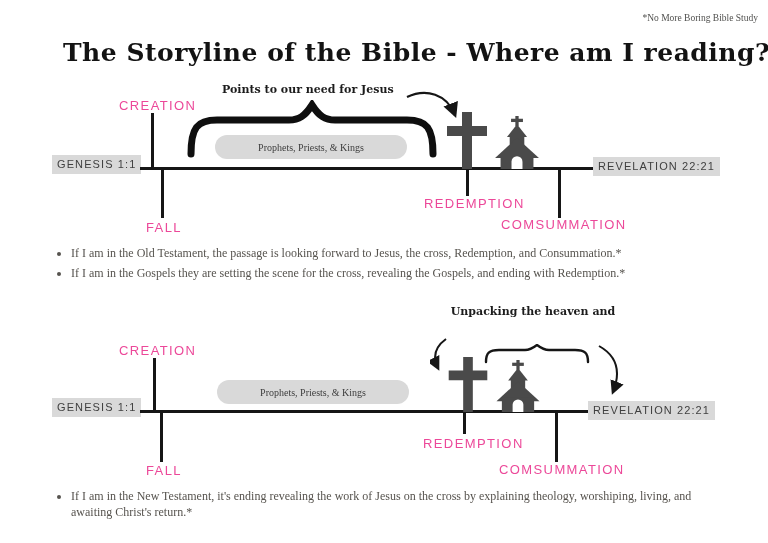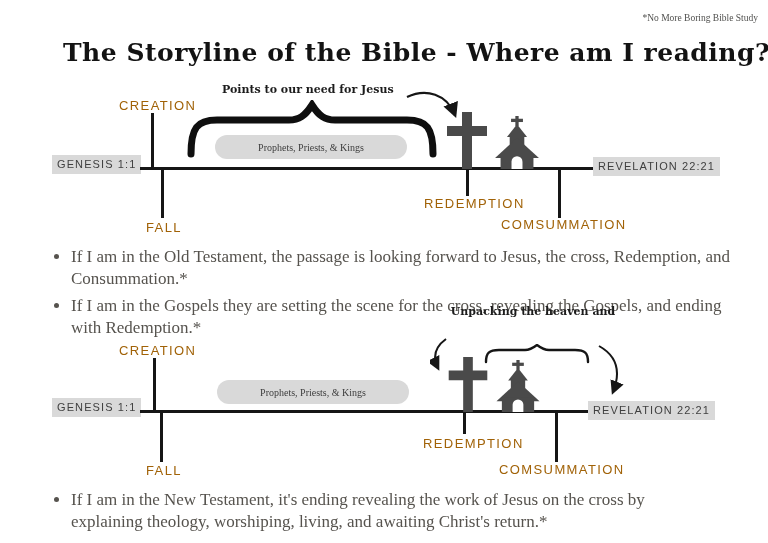--- a/index.html
+++ b/index.html
@@ -18,36 +18,36 @@
   }
   .annotation{
     font-family:"DejaVu Serif",serif;font-weight:700;font-size:11px;
     color:#1c1c1c;white-space:nowrap;
   }
   .tl-annot1{position:absolute;left:222px;top:83px;}
   .tl-annot2{position:absolute;left:444px;top:306px;width:178px;text-align:center;line-height:1.08;}
   .hline{position:absolute;height:3px;background:#161616;}
   .vline{position:absolute;width:3px;background:#161616;}
   .tl-label{
-    position:absolute;font-size:13px;letter-spacing:1.4px;color:#a16207;white-space:nowrap;
+    position:absolute;font-size:13px;letter-spacing:1.4px;color:#ec4899;white-space:nowrap;
   }
   .tl-box{
     position:absolute;background:#d9d9d9;color:#3f3f3f;
     font-size:11px;letter-spacing:1.1px;white-space:nowrap;
     padding:3px 5px 4px 5px;
   }
   .pill{
     position:absolute;width:192px;height:24px;background:#d9d9d9;border-radius:12px;
     display:flex;align-items:center;justify-content:center;
     font-family:"Liberation Serif",serif;font-size:10px;color:#3d3d3d;white-space:nowrap;
   }
   .icon-svg{position:absolute;}
   ul.bullets{
     position:absolute;margin:0;padding:0 0 0 16px;
-    font-family:"Liberation Serif",serif;font-size:17px;color:#56534e;
+    font-family:"Liberation Serif",serif;font-size:12px;color:#56534e;
     line-height:1.32;
   }
   ul.bullets li{margin-bottom:4px;}
   .bullets-top{left:55px;top:246px;width:668px;}
   .bullets-bottom{left:55px;top:489px;width:648px;}
 </style>
 </head>
 <body>
 
 <div class="canvas">

